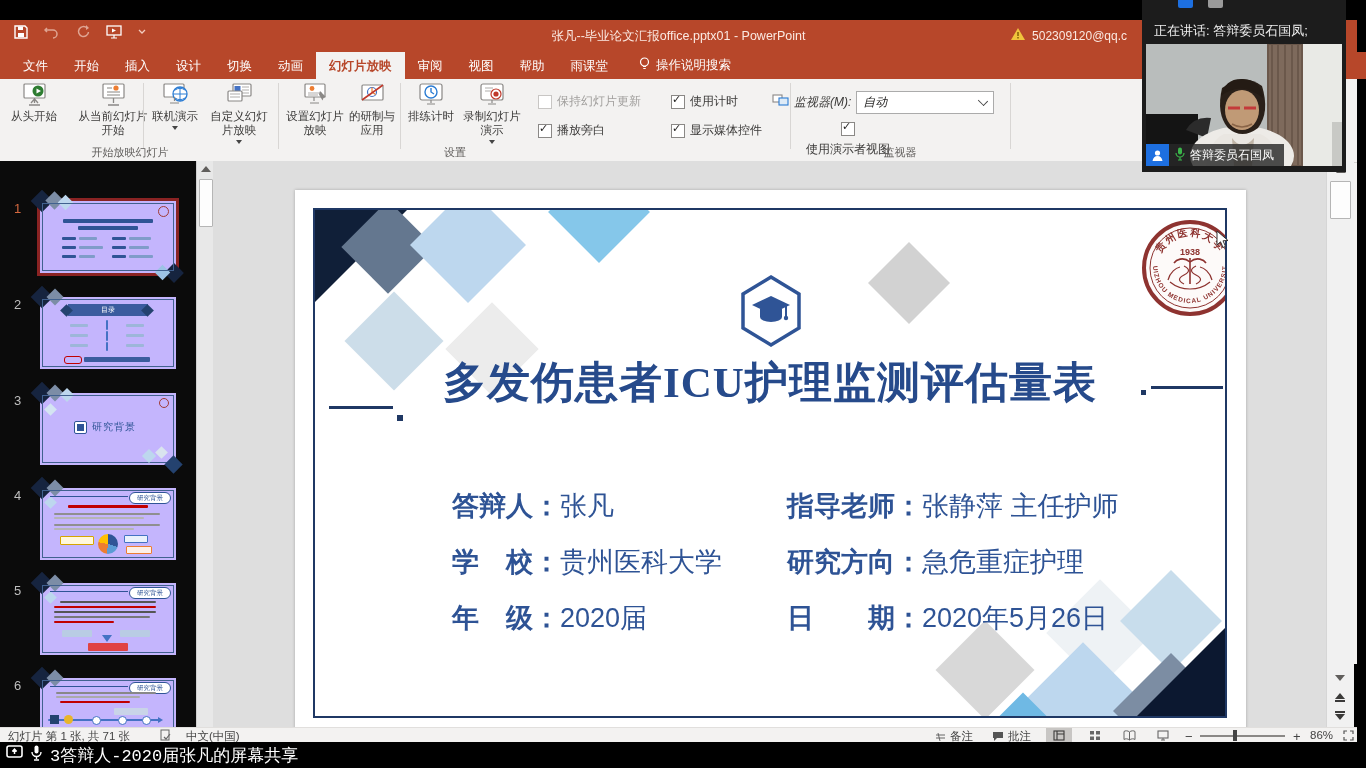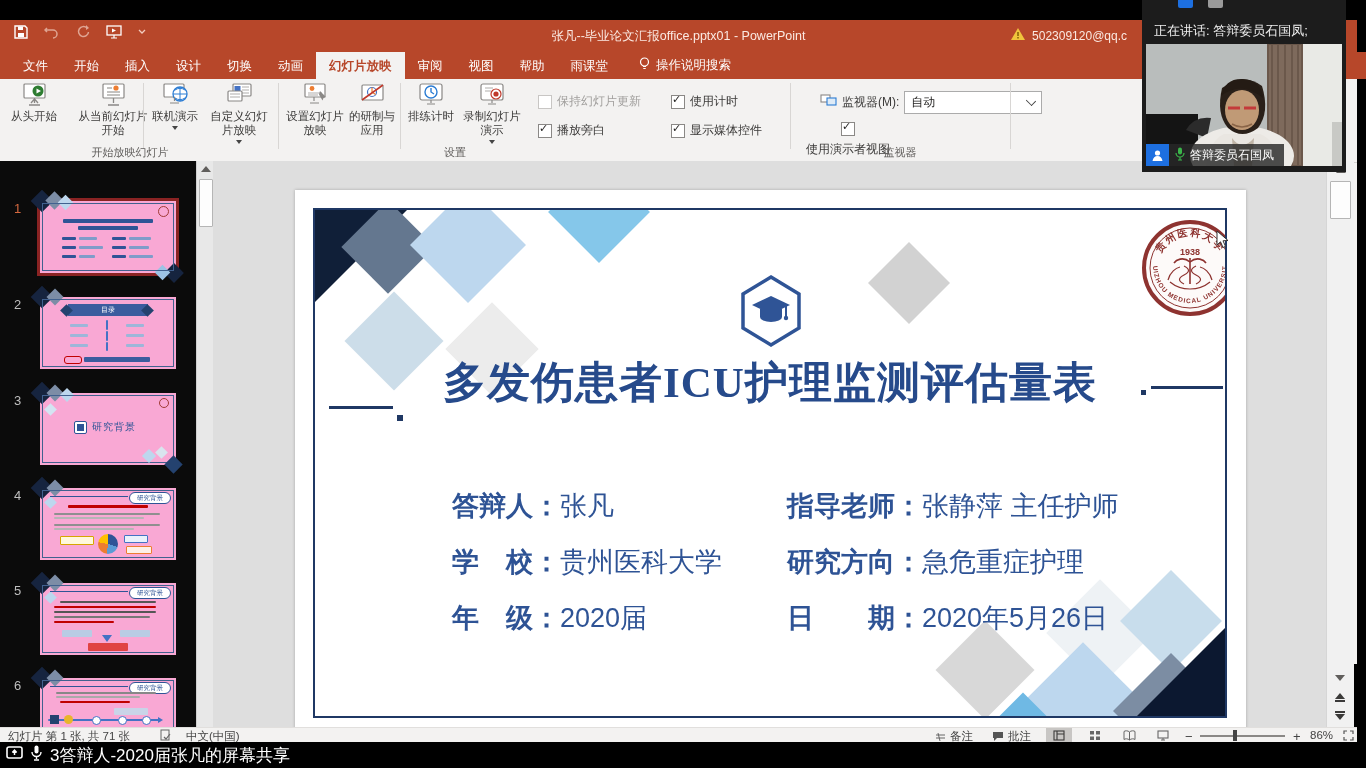--- a/index.html
+++ b/index.html
@@ -29,21 +29,21 @@
   .cb.on::after{content:"✓";position:absolute;left:0;top:-3px;font-size:11px;color:#201F1E;}
   .cb.dis{border-color:#C8C6C4;}
   .ddown{width:130px;height:21px;background:#fff;border:1px solid #ABABAB;font-size:12px;color:#201F1E;
          display:flex;align-items:center;padding-left:6px;position:relative;}
   .ddown .chev{position:absolute;right:6px;top:7px;width:7px;height:7px;border-right:1.5px solid #444;border-bottom:1.5px solid #444;transform:rotate(45deg) scale(1,.8);margin-top:-2px;}
   .dd-arrow{width:0;height:0;border-left:3.5px solid transparent;border-right:3.5px solid transparent;border-top:4px solid #444;display:inline-block;margin-top:2px;}
   
   .thumbpanel{position:absolute;left:0;top:141px;width:196px;height:566px;background:#0B0B0B;}
   .tnum{position:absolute;left:14px;font-size:13px;color:#BFBFBF;}
   .tnum.sel{color:#D4683F;}
-  .thumb{position:absolute;left:40px;width:136px;height:72px;background:#f9a8d4;cursor:pointer;}
+  .thumb{position:absolute;left:40px;width:136px;height:72px;background:#c4b5fd;cursor:pointer;}
   .thumb.sel{box-shadow:0 0 0 3px #8A2323;}
   .tframe{position:absolute;inset:2px;border:1px solid #41618F;}
   .dm{position:absolute;transform:rotate(45deg);}
   .mtag{position:absolute;right:5px;top:4px;width:40px;height:10px;border:1px solid #2F5496;border-radius:6px;
         font-size:6.5px;line-height:9px;color:#2F5496;text-align:center;background:#fff;}
   .mtagline{position:absolute;left:10px;top:8px;right:48px;height:1px;background:#2F5496;}
   .bar{position:absolute;border-radius:1px;}
   .thscroll{position:absolute;left:196px;top:141px;width:17px;height:566px;background:#E8E8E8;border-left:1px solid #D0D0D0;}
   .editarea{position:absolute;left:213px;top:141px;width:1113px;height:566px;background:#DEDEDE;}
   .page{position:absolute;left:82px;top:29px;width:951px;height:546px;background:#fff;box-shadow:0 0 3px rgba(0,0,0,.25);}
@@ -63,21 +63,21 @@
   .viewbtn{position:absolute;top:0;width:26px;height:15px;display:flex;align-items:center;justify-content:center;}
   .viewbtn.sel{background:#C8C6C4;}
   
   .overlay{position:absolute;left:1142px;top:0;width:204px;height:172px;background:#1C1C1C;z-index:50;}
   .speaking{position:absolute;left:12px;top:22px;font-size:13px;color:#EDEDED;white-space:nowrap;}
   .video{position:absolute;left:4px;top:44px;width:196px;height:122px;background:#9FA3A2;overflow:hidden;}
   .namerow{position:absolute;left:0;bottom:0;height:22px;display:flex;align-items:stretch;}
   .avatarsq{width:23px;background:#1D6FE0;display:flex;align-items:center;justify-content:center;}
   .namelabel{background:rgba(40,40,40,.82);color:#fff;font-size:12px;display:flex;align-items:center;gap:5px;padding:0 10px 0 6px;white-space:nowrap;}
   .bottombar{position:absolute;left:0;top:742px;width:100%;height:26px;background:#000;z-index:60;
-             display:flex;align-items:center;gap:8px;padding-left:6px;box-sizing:border-box;}
+             display:flex;align-items:center;gap:8px;padding-left:6px;box-sizing:border-box;font-family:Liberation Mono, monospace;}
   .sharetext{color:#fff;font-size:17px;}
 </style>
 </head>
 <body>
 
 <div id="screen">
 
   <div class="ppt">
 
     <div class="titlebar">
@@ -240,21 +240,21 @@
       <div class="cbrow" style="left:571px;top:14px;left:671px;">
         <span class="cb on"></span>
           <span>使用计时</span>
       </div>
       <div class="cbrow" style="left:671px;top:43px;">
         <span class="cb on"></span>
           <span>显示媒体控件</span>
       </div>
       <div class="vsep" style="left:790px;"></div>
 
-      <div class="cbrow" style="left:820px;top:12px;">
+      <div class="cbrow" style="left:772px;top:12px;font-style:italic;">
         <span><svg width="17" height="14" viewBox="0 0 17 14">
               <rect x="1" y="1" width="9" height="7" fill="#fff" stroke="#8A8886" stroke-width="1.1"></rect>
               <rect x="7" y="4" width="9" height="7" fill="#DEEBF7" stroke="#2B7CD3" stroke-width="1.1"></rect>
             </svg></span>
         <span>监视器(M):</span>
         <span class="ddown">
           <span>自动</span>
             <span class="chev"></span>
         </span>
       </div>

